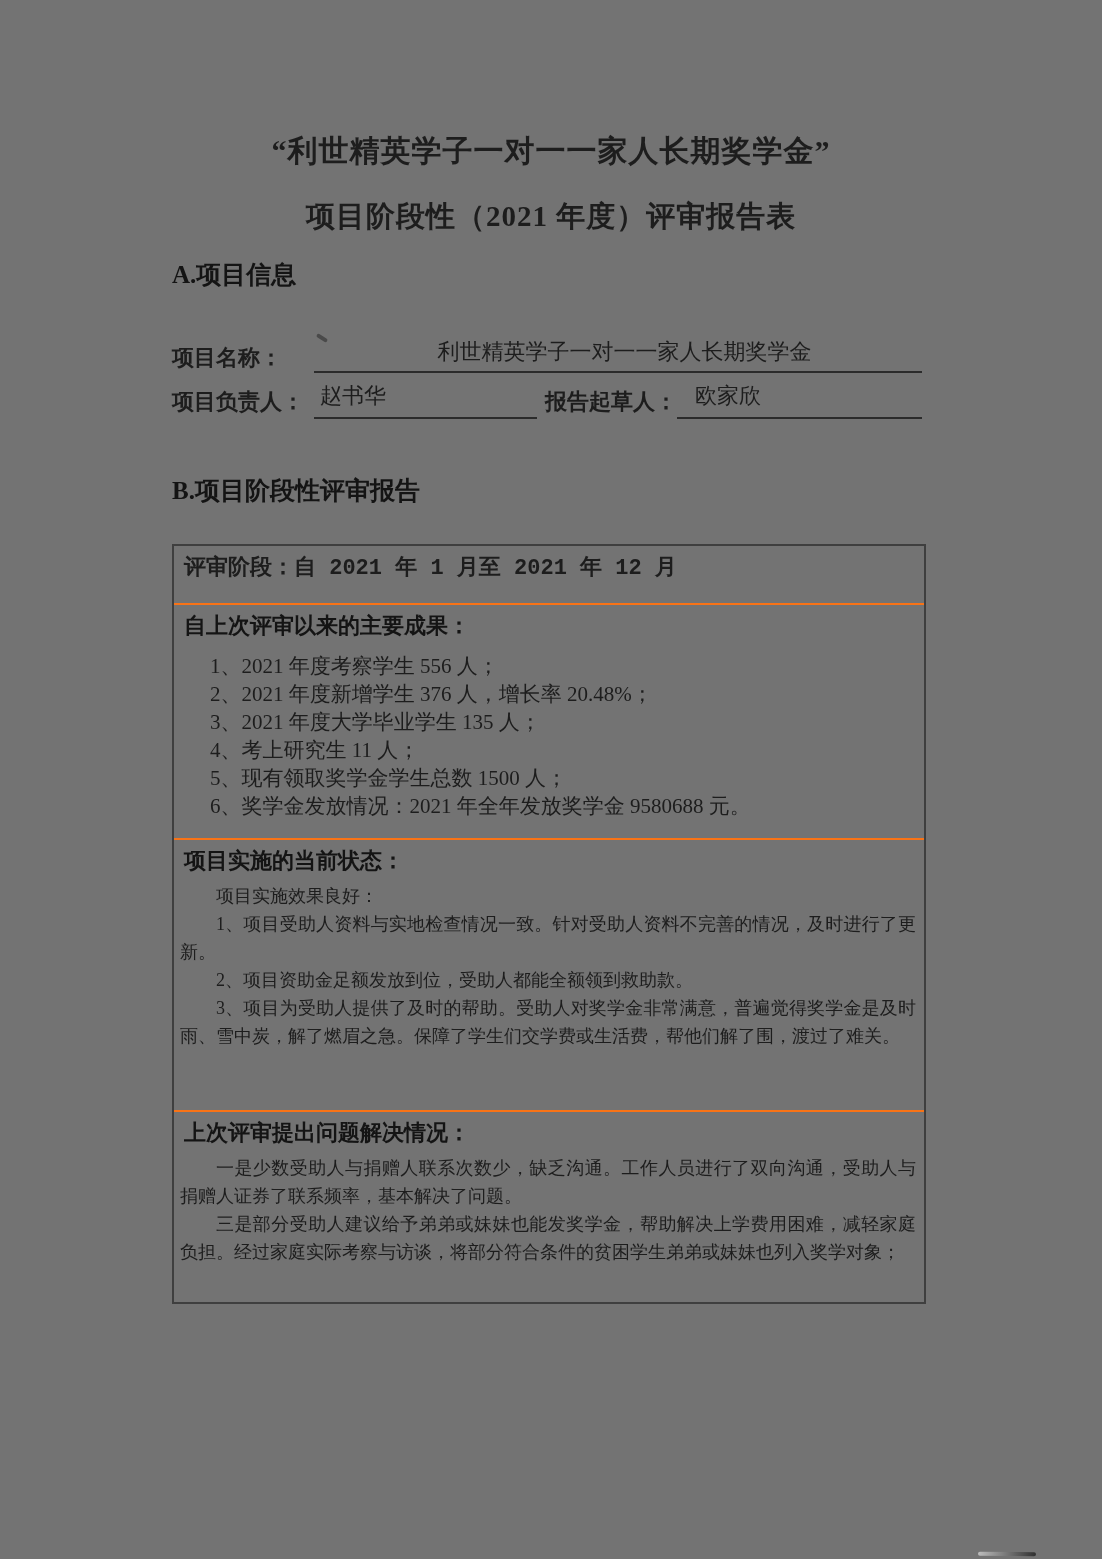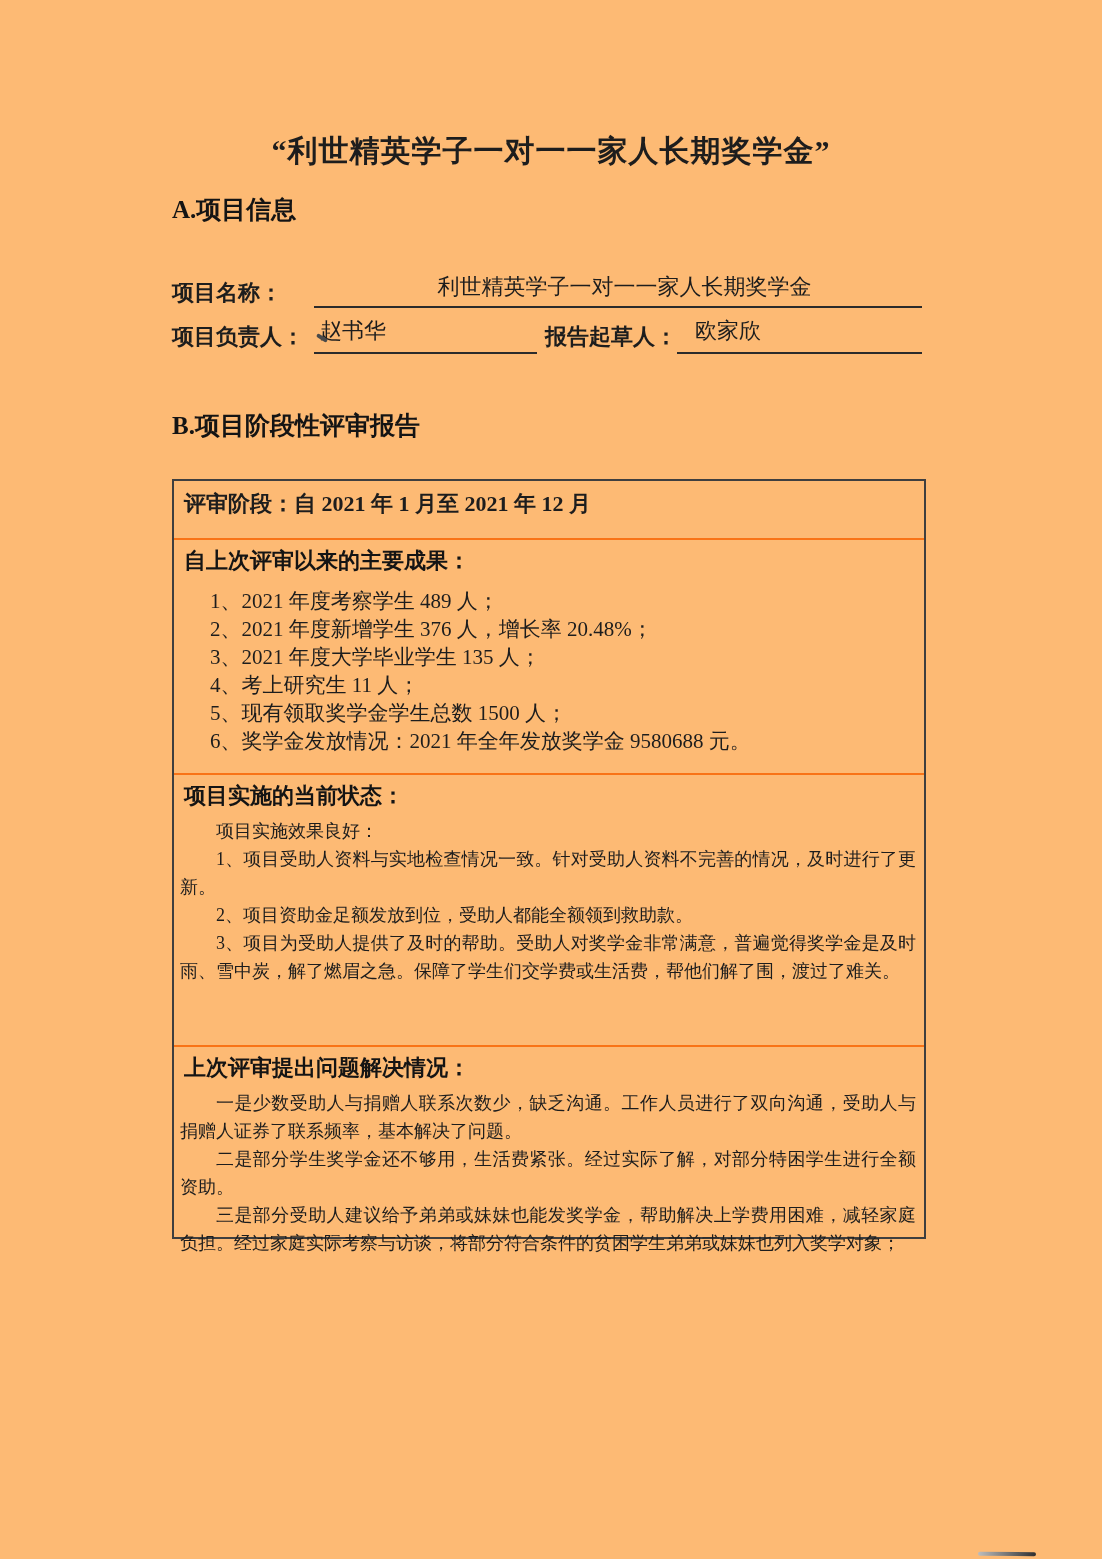--- a/index.html
+++ b/index.html
@@ -5,21 +5,21 @@
   html, body { margin:0; padding:0; }
   body {
     width:1102px; height:1559px;
     background:#f4f4f2;
     font-family:"Liberation Serif","DejaVu Serif",serif;
     color:#1d1d1d;
   }
   .page {
     position:relative;
     width:1102px; height:1559px;
-    background:#fdba74;
+    background:#737373;
     overflow:hidden;
   }
   h1,h2,h3,p,ul,li { margin:0; padding:0; }
 
   
   .title1 {
     padding-top:133px;
     text-align:center;
     font-size:30px; line-height:36px;
     font-weight:700;
@@ -74,21 +74,21 @@
     width:750px;
     border:2px solid #3f3f3f;
     box-sizing:content-box;
     background:transparent;
   }
   .trow {
     box-sizing:border-box;
     border-top:2px solid #f97316;
     padding:6px 8px 0 6px;
   }
-  .trow:first-child { border-top:none; }
+  .trow:first-child { border-top:none;font-family:Liberation Mono, monospace; }
   .trow-period {
     height:57px;
     padding-top:8px; padding-left:10px;
     font-size:22px; font-weight:700; line-height:30px;
   }
   .trow-ach    { height:235px; }
   .trow-status { height:272px; }
   .trow-issues { height:192px; }
   .cell-heading {
     font-size:22px; font-weight:700; line-height:30px;
@@ -122,20 +122,21 @@
     border-radius:2px;
     transform:rotate(0.5deg);
   }
 </style>
 </head>
 <body>
 
 <div class="page">
 
   <h1 class="title1">“利世精英学子一对一一家人长期奖学金”</h1>
+  <h2 class="title2">项目阶段性（2021 年度）评审报告表</h2>
 
   <div class="artifact-tick"></div>
 
   <h3 class="sec-heading sec-a">A.项目信息</h3>
 
   <div class="form-row form-row-1">
     <span class="flabel">项目名称：</span>
     <span class="fvalue fvalue-name">利世精英学子一对一一家人长期奖学金</span>
   </div>
 
@@ -150,21 +151,21 @@
 
   <div class="review-table">
 
     <div class="trow trow-period">
       <span>评审阶段：自 2021 年 1 月至 2021 年 12 月</span>
     </div>
 
     <div class="trow trow-ach">
       <div class="cell-heading">自上次评审以来的主要成果：</div>
       <ul class="ach-list">
-        <li>1、2021 年度考察学生 489 人；</li>
+        <li>1、2021 年度考察学生 556 人；</li>
         <li>2、2021 年度新增学生 376 人，增长率 20.48%；</li>
         <li>3、2021 年度大学毕业学生 135 人；</li>
         <li>4、考上研究生 11 人；</li>
         <li>5、现有领取奖学金学生总数 1500 人；</li>
         <li>6、奖学金发放情况：2021 年全年发放奖学金 9580688 元。</li>
       </ul>
     </div>
 
     <div class="trow trow-status">
       <div class="cell-heading">项目实施的当前状态：</div>
@@ -173,21 +174,20 @@
         <p>1、项目受助人资料与实地检查情况一致。针对受助人资料不完善的情况，及时进行了更新。</p>
         <p>2、项目资助金足额发放到位，受助人都能全额领到救助款。</p>
         <p>3、项目为受助人提供了及时的帮助。受助人对奖学金非常满意，普遍觉得奖学金是及时雨、雪中炭，解了燃眉之急。保障了学生们交学费或生活费，帮他们解了围，渡过了难关。</p>
       </div>
     </div>
 
     <div class="trow trow-issues">
       <div class="cell-heading">上次评审提出问题解决情况：</div>
       <div class="cell-body">
         <p>一是少数受助人与捐赠人联系次数少，缺乏沟通。工作人员进行了双向沟通，受助人与捐赠人证券了联系频率，基本解决了问题。</p>
-        <p>二是部分学生奖学金还不够用，生活费紧张。经过实际了解，对部分特困学生进行全额资助。</p>
         <p>三是部分受助人建议给予弟弟或妹妹也能发奖学金，帮助解决上学费用困难，减轻家庭负担。经过家庭实际考察与访谈，将部分符合条件的贫困学生弟弟或妹妹也列入奖学对象；</p>
       </div>
     </div>
 
   </div>
 
   <div class="artifact-bottom-line"></div>
 
 </div>
 

